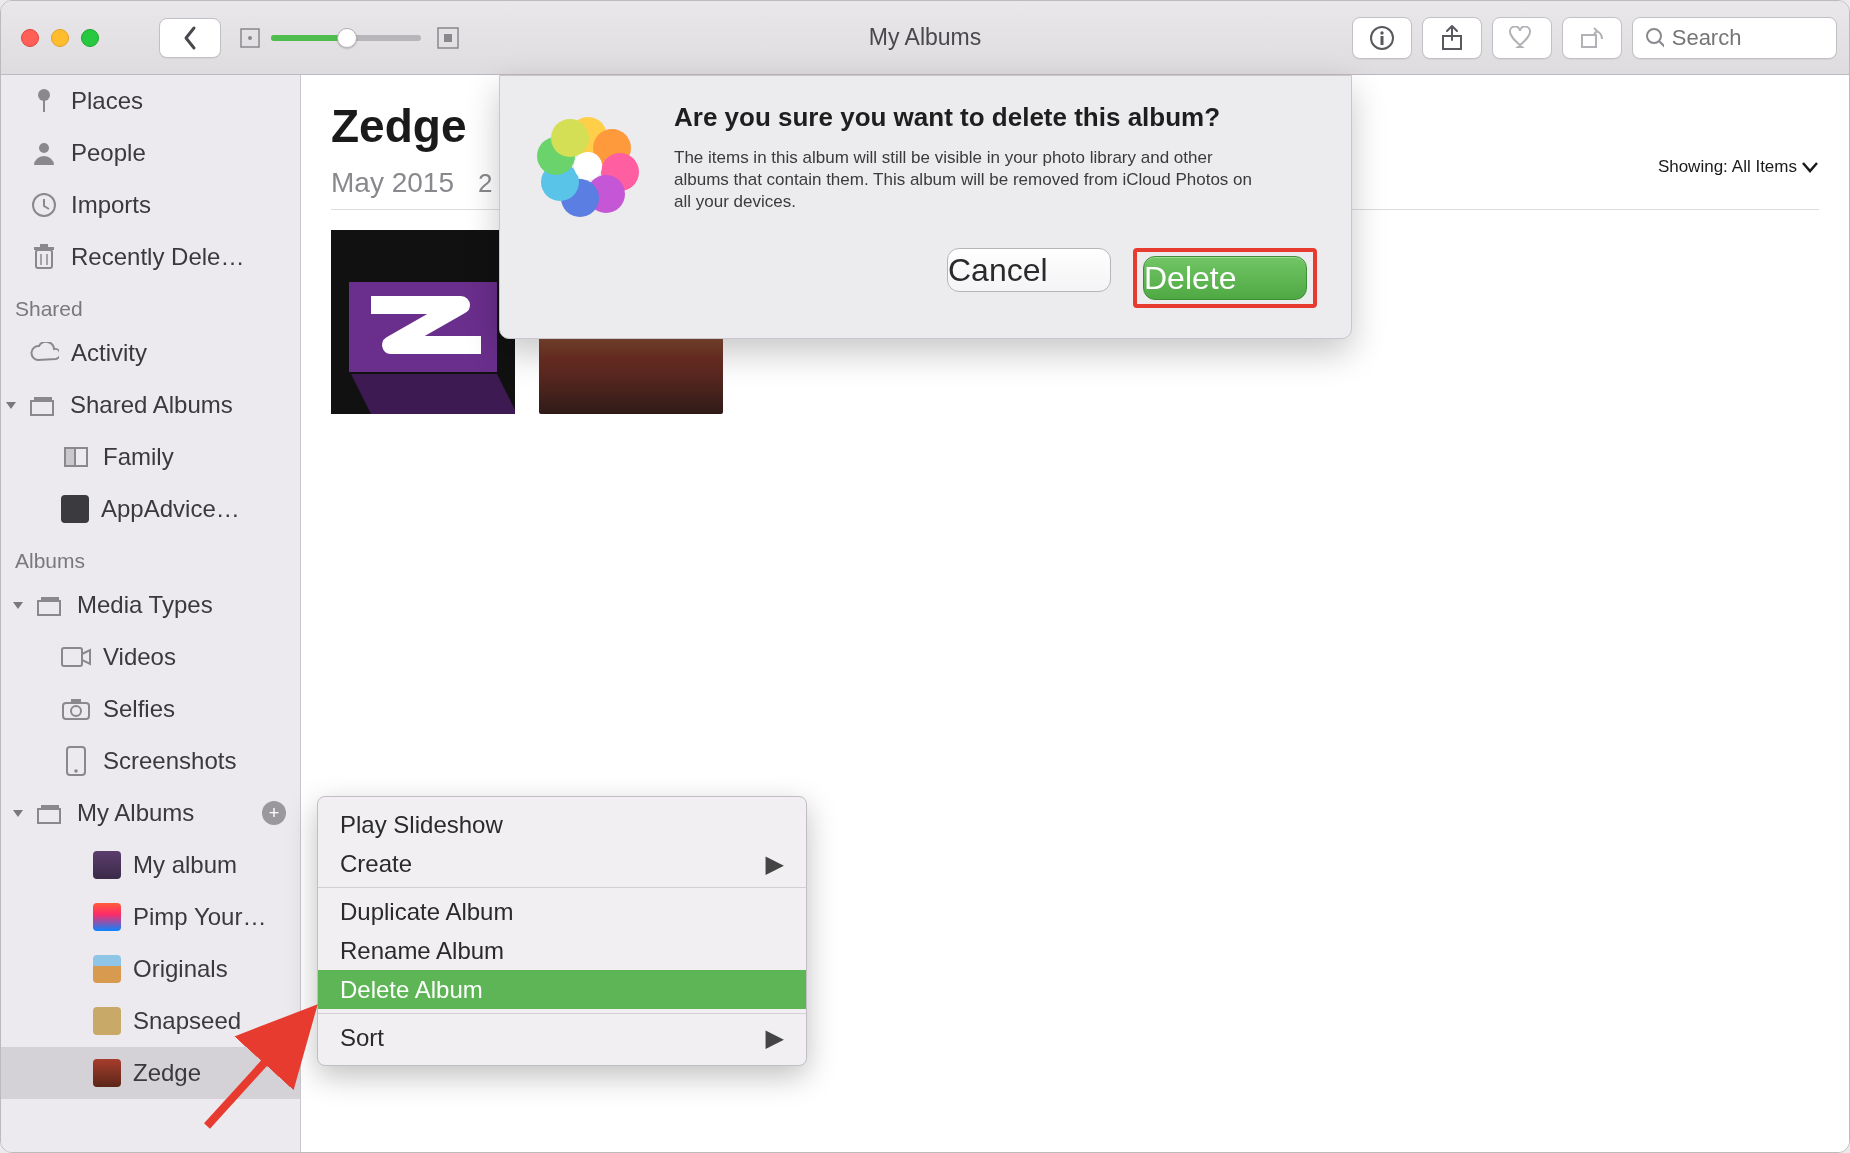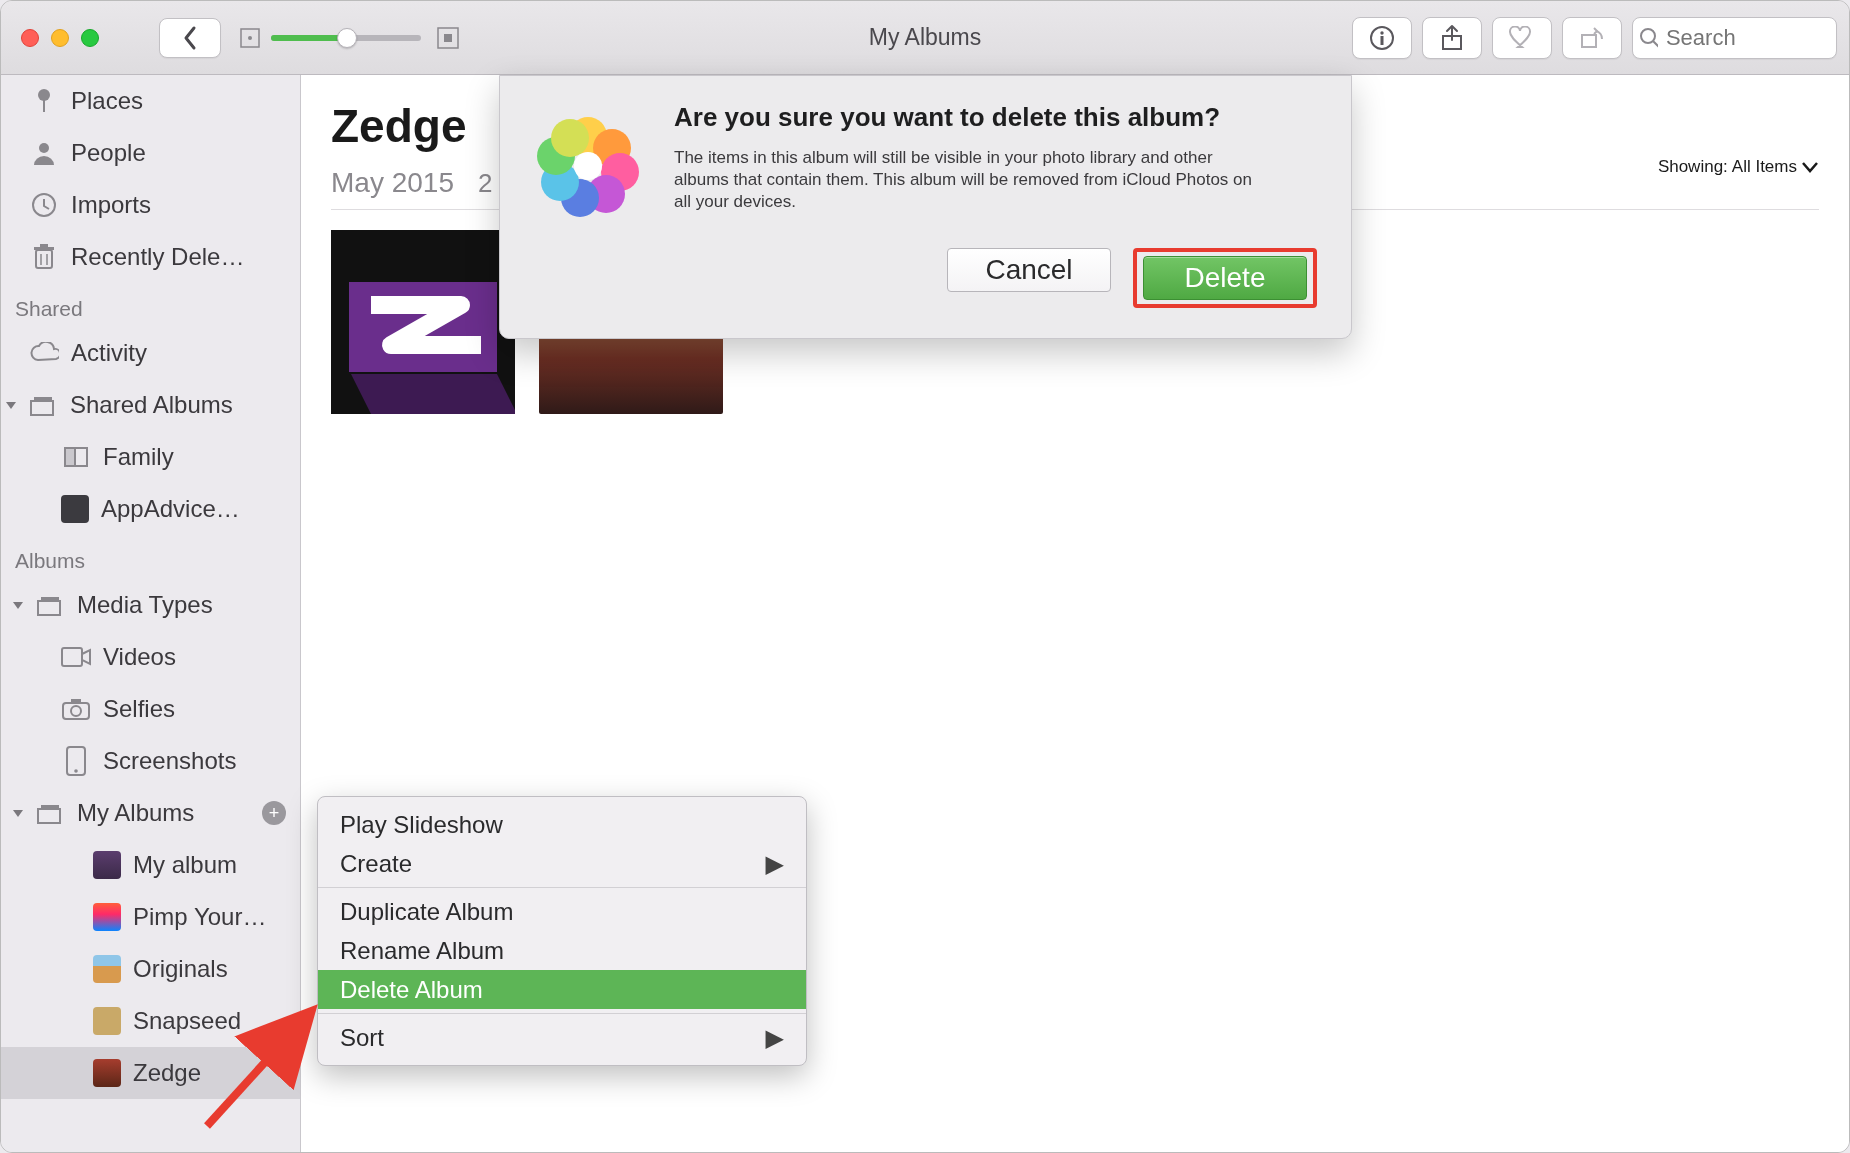--- a/index.html
+++ b/index.html
@@ -13,21 +13,21 @@
   .green{background:#28c940;border:1px solid #18a82b;}
   .back-btn{margin-left:60px;width:62px;height:40px;background:#fff;border:1px solid #c2c0c4;border-radius:8px;display:flex;align-items:center;justify-content:center;box-shadow:0 1px 1px rgba(0,0,0,.05);}
   .thumb-icon{margin-left:18px;width:22px;height:22px;display:flex;align-items:center;justify-content:center;}
   .zoom-slider{width:150px;height:6px;background:#b7b5ba;border-radius:3px;position:relative;margin:0 10px;}
   .zoom-slider::before{content:"";position:absolute;left:0;top:0;height:6px;width:72px;background:#4fbd4e;border-radius:3px;}
   .zoom-handle{position:absolute;left:66px;top:-7px;width:20px;height:20px;background:#fff;border:1px solid #b5b2b8;border-radius:50%;box-shadow:0 1px 2px rgba(0,0,0,.2);}
   .thumb-icon2{margin-left:6px;}
   .title-center{position:absolute;left:50%;transform:translateX(-50%);font-size:23px;color:#4a484d;font-weight:500;}
   .right-tools{margin-left:auto;display:flex;align-items:center;gap:10px;}
   .tool-btn{width:60px;height:42px;background:#fff;border:1px solid #c2c0c4;border-radius:8px;display:flex;align-items:center;justify-content:center;box-shadow:0 1px 1px rgba(0,0,0,.05);}
-  .search-box{width:205px;height:42px;background:#fff;border:1px solid #c2c0c4;border-radius:8px;display:flex;align-items:center;padding:0 6px;box-shadow:0 1px 1px rgba(0,0,0,.05);}
+  .search-box{width:205px;height:42px;background:#fff;border:1px solid #c2c0c4;border-radius:8px;display:flex;align-items:center;padding:0 12px;box-shadow:0 1px 1px rgba(0,0,0,.05);}
   .search-box input{border:none;outline:none;font-size:22px;color:#9a989d;width:100%;background:transparent;}
   
   .main { display:flex; height:calc(100% - 74px);}
   .sidebar{width:300px;background:#eceaee;border-right:1px solid #c9c7cc;overflow:hidden;}
   .sb-item{display:flex;align-items:center;height:52px;padding-left:28px;font-size:24px;color:#3b393d;cursor:default;}
   .sb-item.indent1{padding-left:60px;}
   .sb-item.indent2{padding-left:92px;}
   .sb-icon{width:30px;height:30px;display:flex;align-items:center;justify-content:center;color:#8a888d;margin-right:12px;flex-shrink:0;}
   .sb-header{font-size:21px;color:#7a787d;padding:14px 0 6px 14px;}
   .sb-disclosure{width:18px;display:inline-flex;margin-right:6px;color:#7a787d;}
@@ -51,21 +51,21 @@
   .cm-item.hl{background:#5db556;color:#fff;}
   .cm-sep{height:1px;background:#d2d0d4;margin:4px 0;}
   .cm-arrow{margin-left:auto;color:#444;}
   
   .dialog{position:absolute;left:498px;top:74px;width:853px;background:#ecebed;border:1px solid #c9c7cc;border-bottom-left-radius:10px;border-bottom-right-radius:10px;box-shadow:0 14px 34px rgba(0,0,0,.22);padding:26px 34px 30px 30px;z-index:10;}
   .dialog-inner{display:flex;gap:28px;}
   .dialog-icon{width:116px;height:116px;margin-top:4px;flex-shrink:0;}
   .dialog-title{font-size:26px;font-weight:700;color:#1e1e1f;margin-bottom:14px;}
   .dialog-text{font-size:17px;color:#3b3a3d;line-height:1.3;max-width:580px;}
   .dialog-btns{display:flex;gap:22px;justify-content:flex-end;margin-top:26px;}
-  .btn{min-width:164px;height:44px;border-radius:4px;font-size:28px;display:flex;align-items:center;justify-content:center;border:1px solid #b7b5ba;}
+  .btn{min-width:164px;height:44px;border-radius:12px;font-size:32px;display:flex;align-items:center;justify-content:flex-start;border:1px solid #b7b5ba;}
   .btn-cancel{background:linear-gradient(#ffffff,#f4f3f5);color:#2a2a2c;}
   .btn-delete{background:linear-gradient(#72c565,#4fa943);color:#fff;border:1px solid #3c8f33;box-shadow:inset 0 1px 0 rgba(255,255,255,.35);}
   .highlight-box{border:4px solid #e83b2f;border-radius:4px;padding:4px 6px;display:inline-flex;}
   
   .arrow-annot{position:absolute;left:186px;top:975px;width:170px;height:170px;z-index:6;pointer-events:none;}
 </style>
 </head>
 <body>
 
 <div class="titlebar">

